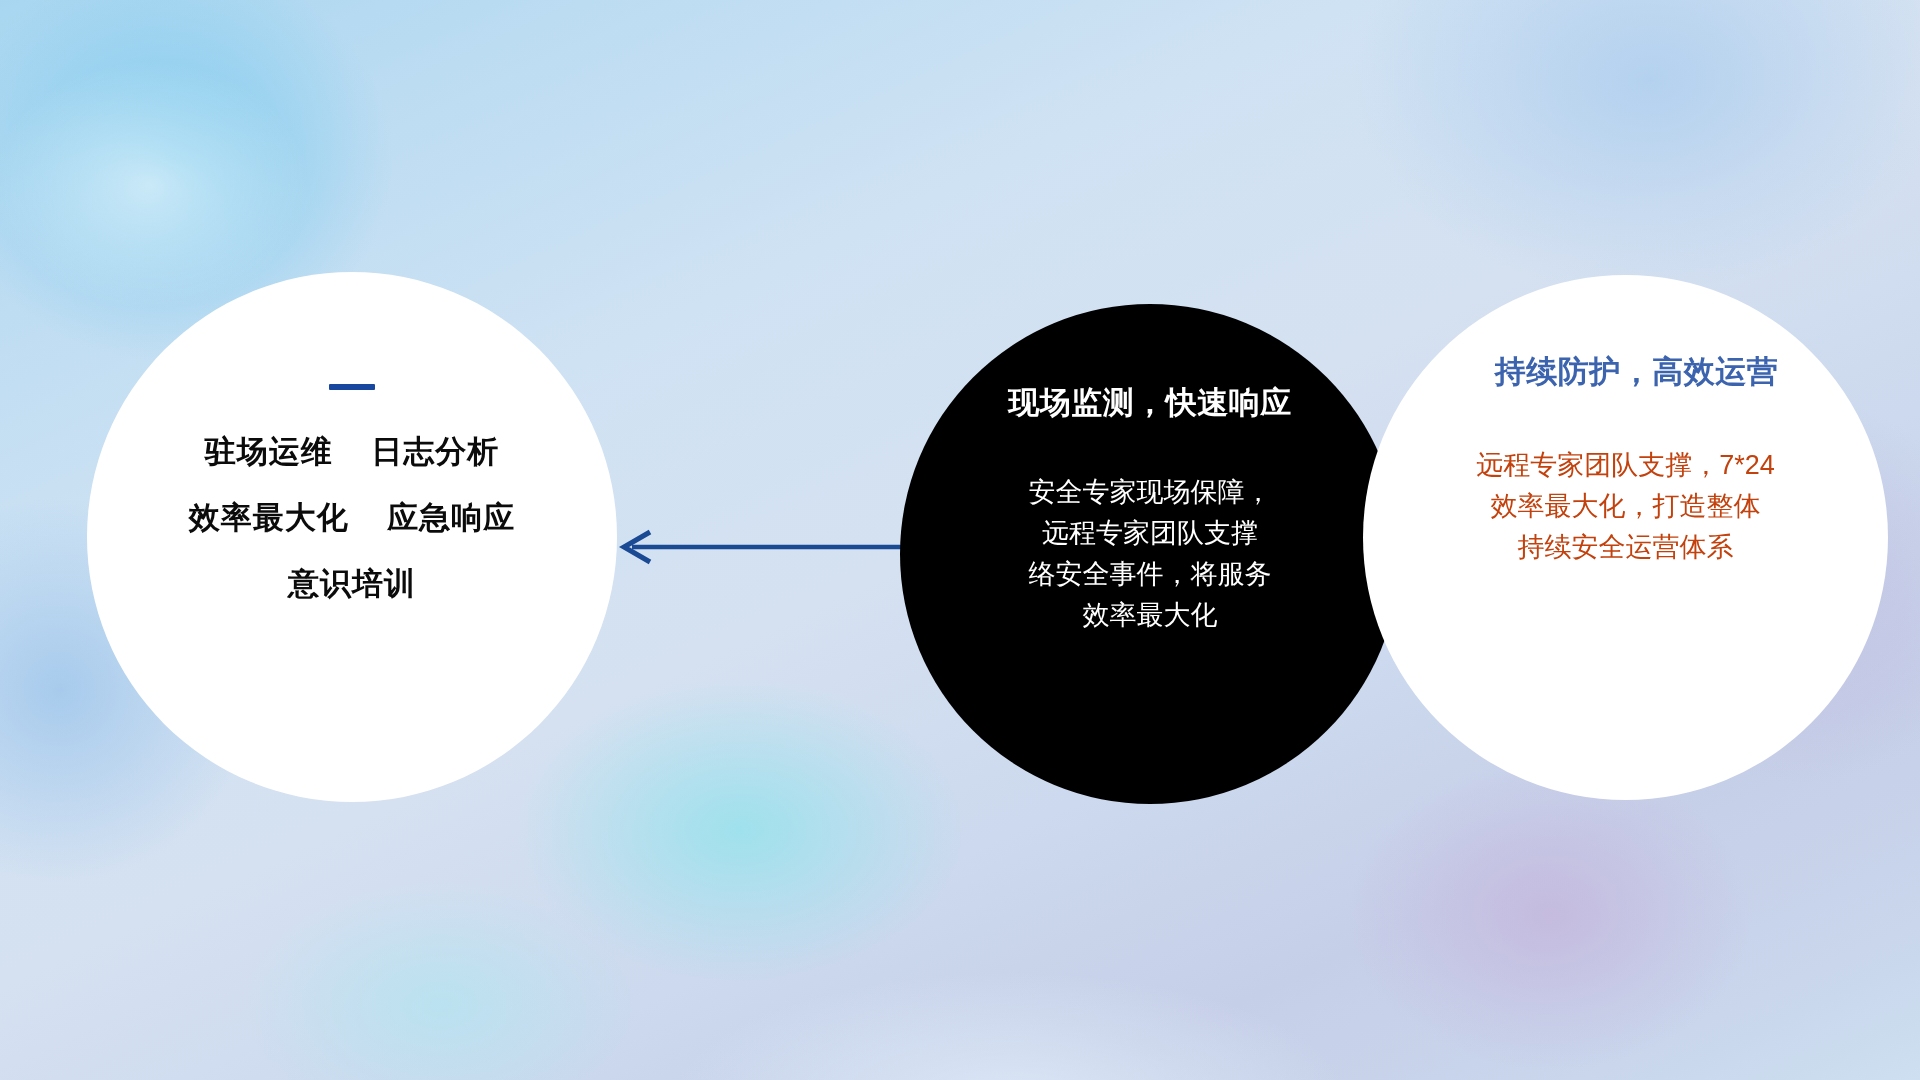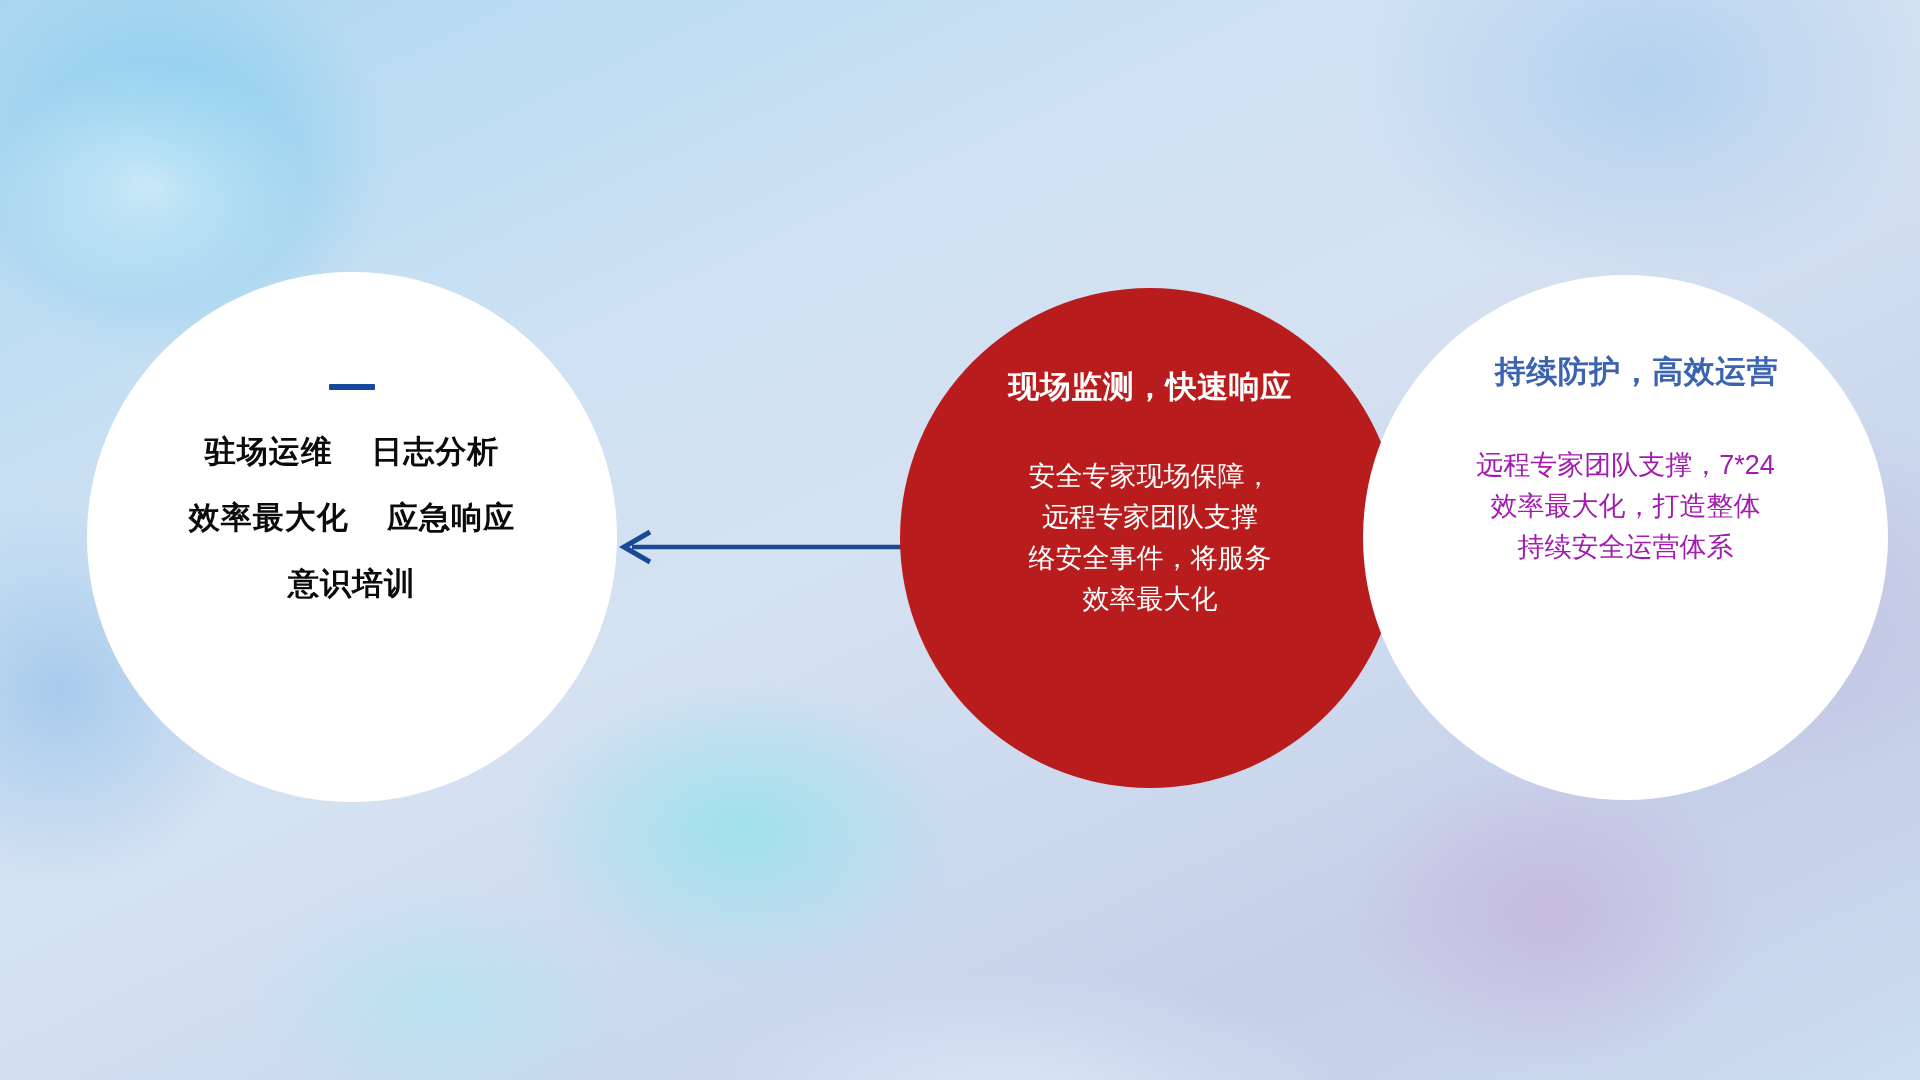--- a/index.html
+++ b/index.html
@@ -123,23 +123,23 @@
     letter-spacing: 1px;
     line-height: 1.0;
     margin-bottom: 35px;
     white-space: pre;
     text-align: left;
   }
   .left-line:last-child { margin-bottom: 16px; }
 
   
   #circle-mid {
-    left: 900px; top: 288px;
+    left: 900px; top: 304px;
     width: 500px; height: 500px;
-    background: #b91c1c;
+    background: #000000;
     z-index: 5;
     padding-top: 82px;
   }
   #circle-mid .heading {
     color: #ffffff;
     font-size: 31px;
     font-weight: bold;
     letter-spacing: 0.5px;
     line-height: 1.1;
     white-space: nowrap;
@@ -167,21 +167,21 @@
     font-size: 31px;
     font-weight: bold;
     letter-spacing: 0.5px;
     line-height: 1.1;
     white-space: nowrap;
     text-align: center;
     margin-left: 22px;
   }
   #circle-right .body {
     margin-top: 56px;
-    color: #a21caf;
+    color: #c2410c;
     font-size: 27px;
     line-height: 1.52;
     text-align: center;
     width: 410px;
   }
 
   
   #connector-arrow {
     position: absolute;
     left: 600px;

